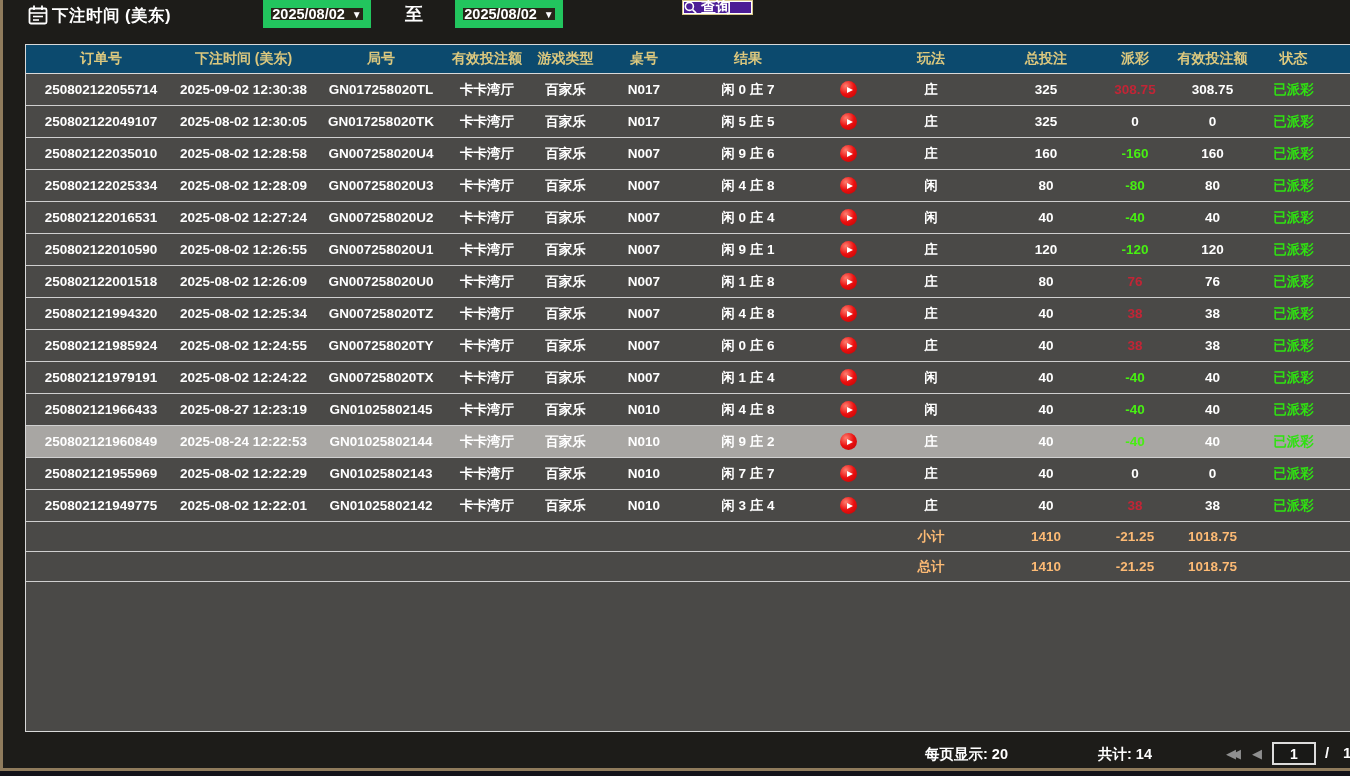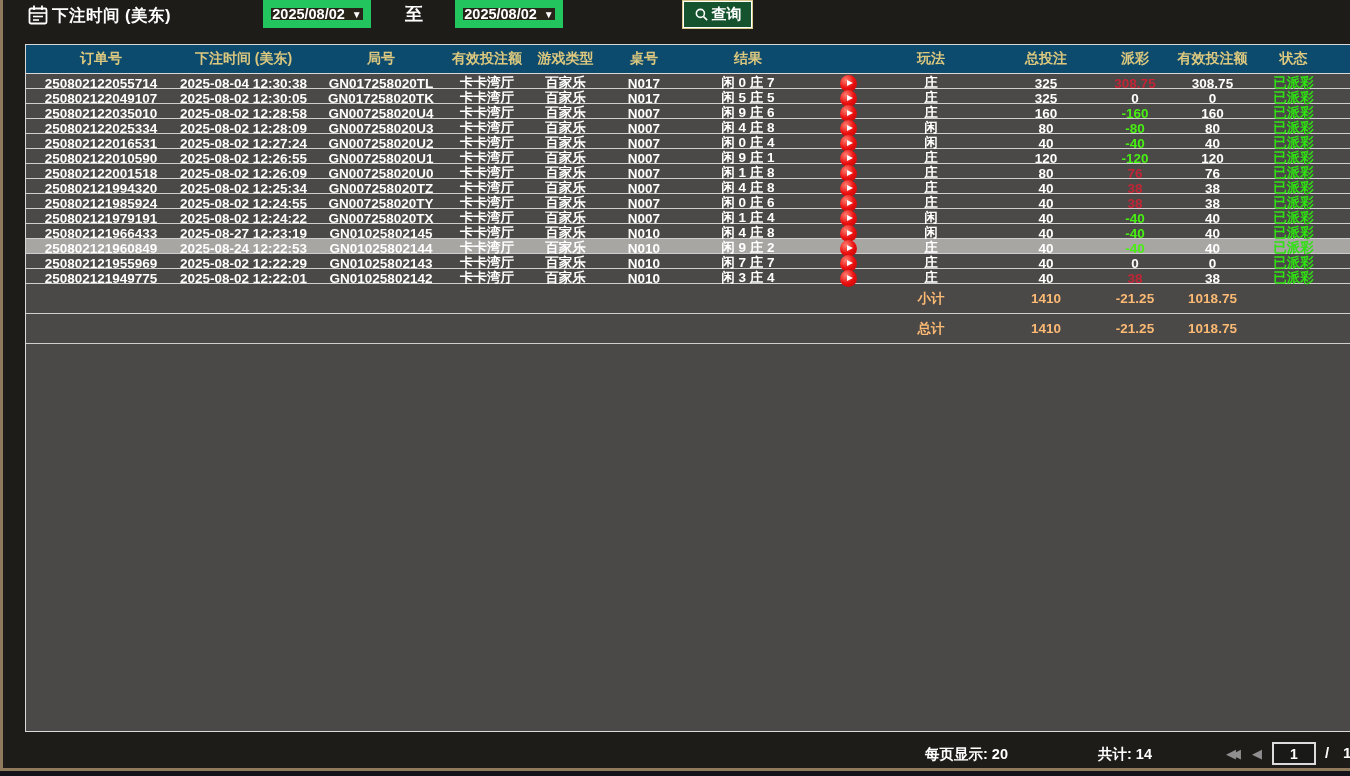--- a/index.html
+++ b/index.html
@@ -15,34 +15,34 @@
 
   
   .cal-icon{position:absolute;left:27px;top:4px;width:22px;height:22px;}
   .filter-label{position:absolute;left:52px;top:5px;color:#fff;font-size:16.5px;font-weight:bold;letter-spacing:.5px;}
   .datebox{position:absolute;top:0;height:28px;width:108px;box-sizing:border-box;
     background:#282419;border:8px solid #22c55e;color:#fff;font-weight:bold;font-size:14.5px;
     display:flex;align-items:center;justify-content:center;gap:7px;cursor:pointer;}
   .datebox .chev{font-size:10px;color:#fff;}
   #date-from{left:263px;} #date-to{left:455px;}
   .to-label{position:absolute;left:405px;top:2px;color:#fff;font-size:18px;font-weight:bold;}
-  .query-btn{position:absolute;left:682px;top:0;width:71px;height:29px;box-sizing:border-box;
-    background:#14532d;border:1px solid #d6c687;box-shadow:inset 0 0 0 1px #ffffff;
+  .query-btn{position:absolute;left:682px;top:0;width:71px;height:15px;box-sizing:border-box;
+    background:#4c1d95;border:1px solid #d6c687;box-shadow:inset 0 0 0 1px #ffffff;
     color:#fff;font-weight:bold;font-size:15px;font-family:inherit;
-    display:flex;align-items:center;justify-content:center;gap:3px;cursor:pointer;padding:0;}
+    display:flex;align-items:center;gap:3px;cursor:pointer;padding:0;}
 
   
   .panel{position:absolute;left:25px;top:44px;width:1325px;height:688px;box-sizing:border-box;
     background:#4a4947;border:1px solid #d9d9d9;border-right:none;}
   .grid-row{display:grid;align-items:center;
     grid-template-columns:150px 135px 140px 72px 85px 72px 136px 65px 100px 130px 48px 107px 55px auto;}
   .grid-row > div{text-align:center;white-space:nowrap;overflow:visible;}
   .thead{height:29px;background:#0c4a6e;border-bottom:1px solid #d9d9d9;box-sizing:border-box;
     color:#dcc87e;font-weight:bold;font-size:14px;}
-  .trow{height:15px;border-bottom:1px solid #cfcfcf;box-sizing:border-box;
+  .trow{height:32px;border-bottom:1px solid #cfcfcf;box-sizing:border-box;
     color:#fff;font-weight:bold;font-size:13.5px;cursor:pointer;}
   .trow.selected{background:#a8a6a3;}
   .sumrow{height:30px;border-bottom:1px solid #cfcfcf;box-sizing:border-box;
     color:#fdba74;font-weight:bold;font-size:13.5px;}
   .pos{color:#c22536;}
   .neg{color:#47ef12;}
   .zero{color:#ffffff;}
   .status{color:#2fe211;}
   .play-btn{width:17px;height:17px;border-radius:50%;border:none;padding:0;cursor:pointer;
     background:radial-gradient(circle at 35% 30%, #ff8071 0%, #ea0f0f 50%, #b80404 100%);
@@ -117,21 +117,21 @@
     <div>总投注</div>
     <div>派彩</div>
     <div>有效投注额</div>
     <div>状态</div>
     <div></div>
   </div>
 
   <div>
       <div class="grid-row trow">
     <div>250802122055714</div>
-    <div>2025-08-04 12:30:38</div>
+    <div>2025-09-02 12:30:38</div>
     <div>GN017258020TL</div>
     <div>卡卡湾厅</div>
     <div>百家乐</div>
     <div>N017</div>
     <div>闲 0 庄 7</div>
     <div>
       <button class="play-btn">
             <span class="play-tri"></span>
           </button>
     </div>

